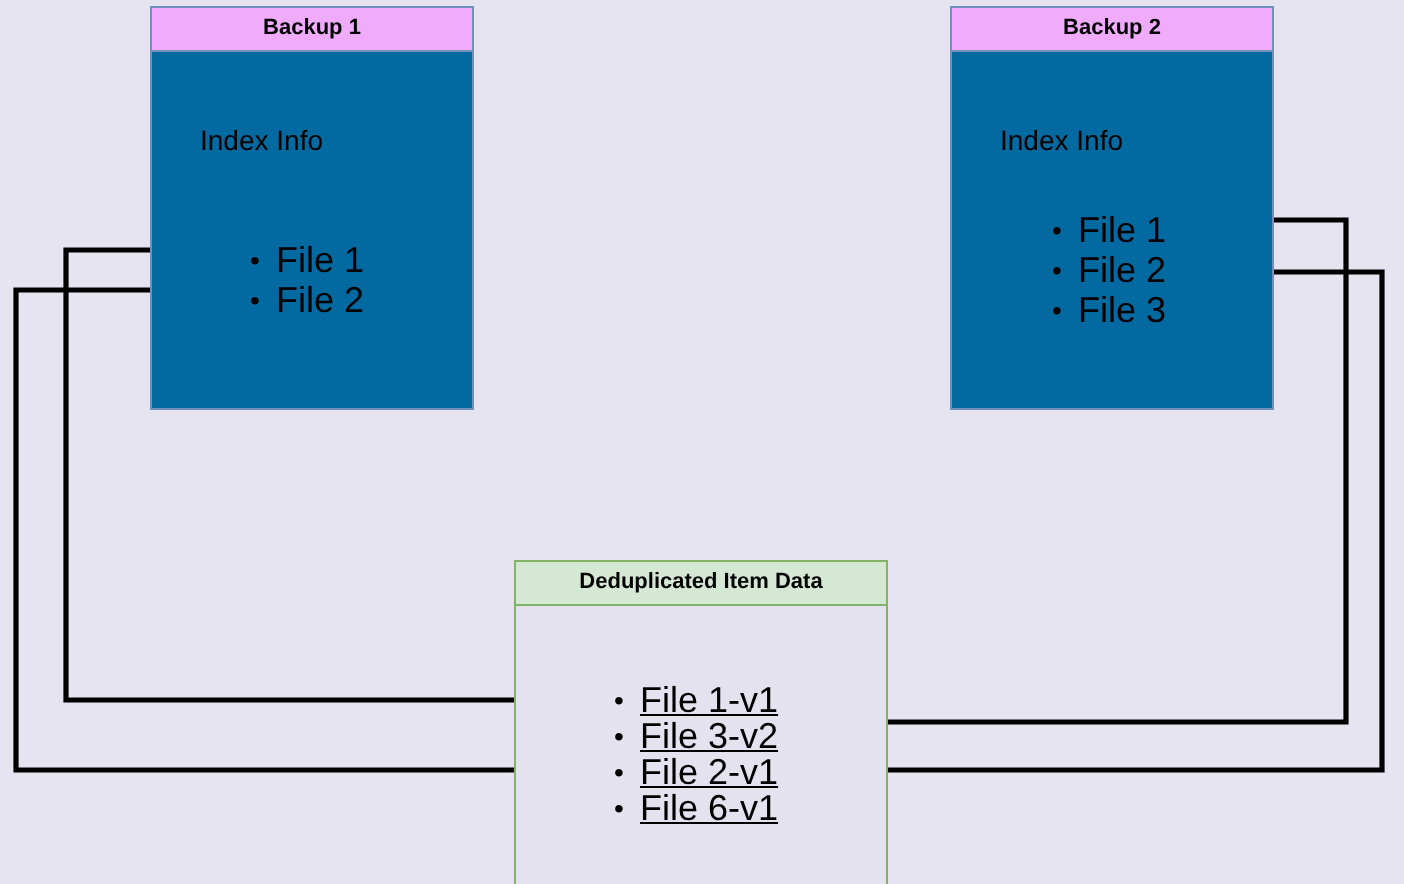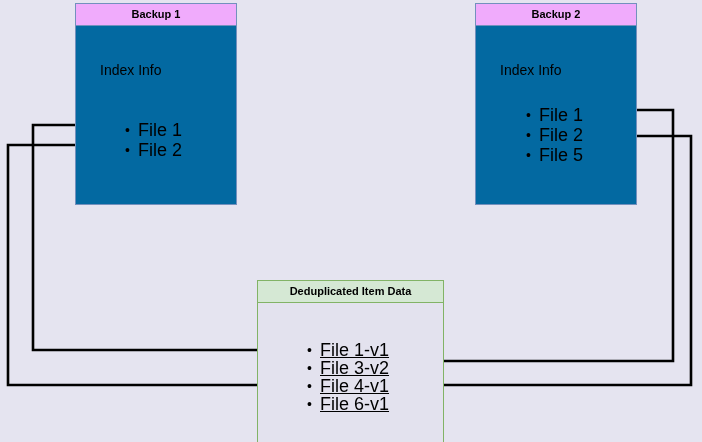--- a/index.html
+++ b/index.html
@@ -125,30 +125,30 @@
     </div>
   </div>
 
   <div class="node blue" style="left:475px; top:3px; width:162px; height:202px;">
     <div class="node-header">Backup 2</div>
     <div class="node-body">
       <div class="caption" style="left:24px; top:36px;">Index Info</div>
       <ul class="bullet-list pitch-20" style="left:50px; top:79px;">
         <li>File 1</li>
         <li>File 2</li>
-        <li>File 5</li>
+        <li>File 3</li>
       </ul>
     </div>
   </div>
 
   <div class="node green" style="left:257px; top:280px; width:187px; height:188px;">
     <div class="node-header">Deduplicated Item Data</div>
     <div class="node-body">
       <ul class="bullet-list pitch-18" style="left:49px; top:38px;">
         <li>File 1-v1</li>
         <li>File 3-v2</li>
-        <li>File 4-v1</li>
+        <li>File 2-v1</li>
         <li>File 6-v1</li>
       </ul>
     </div>
   </div>
 
 </div>
 
 </body></html>

